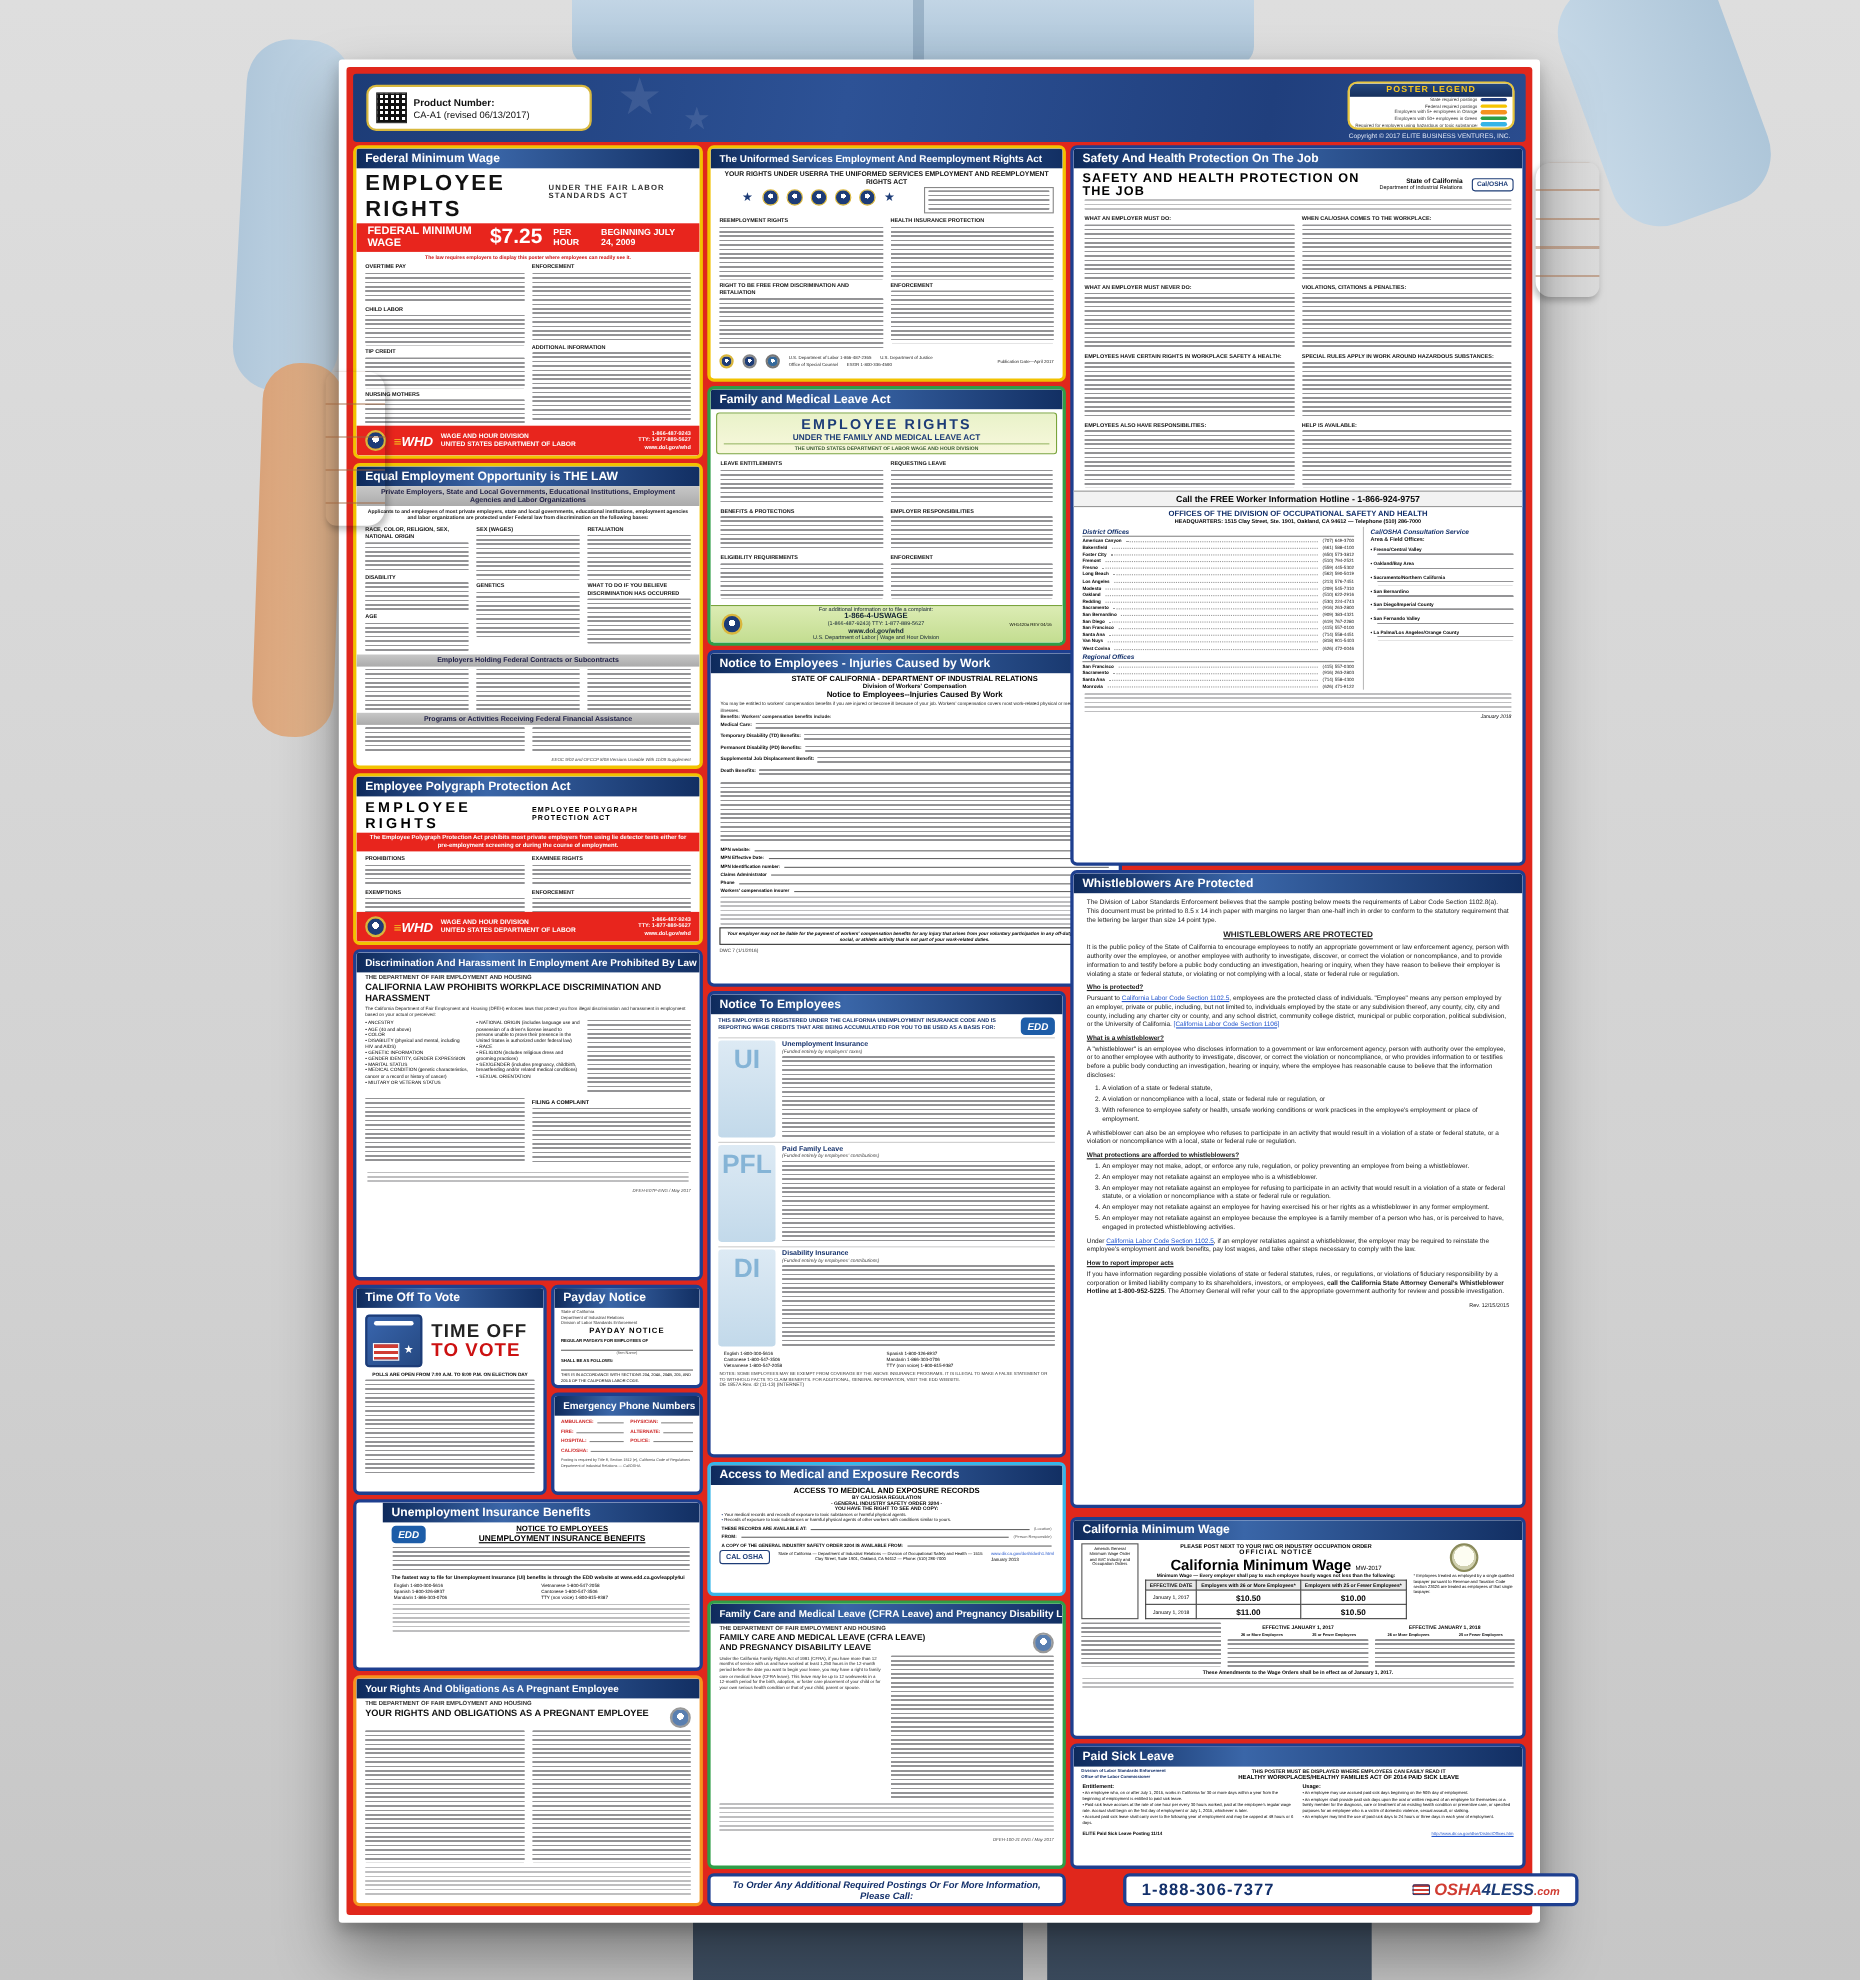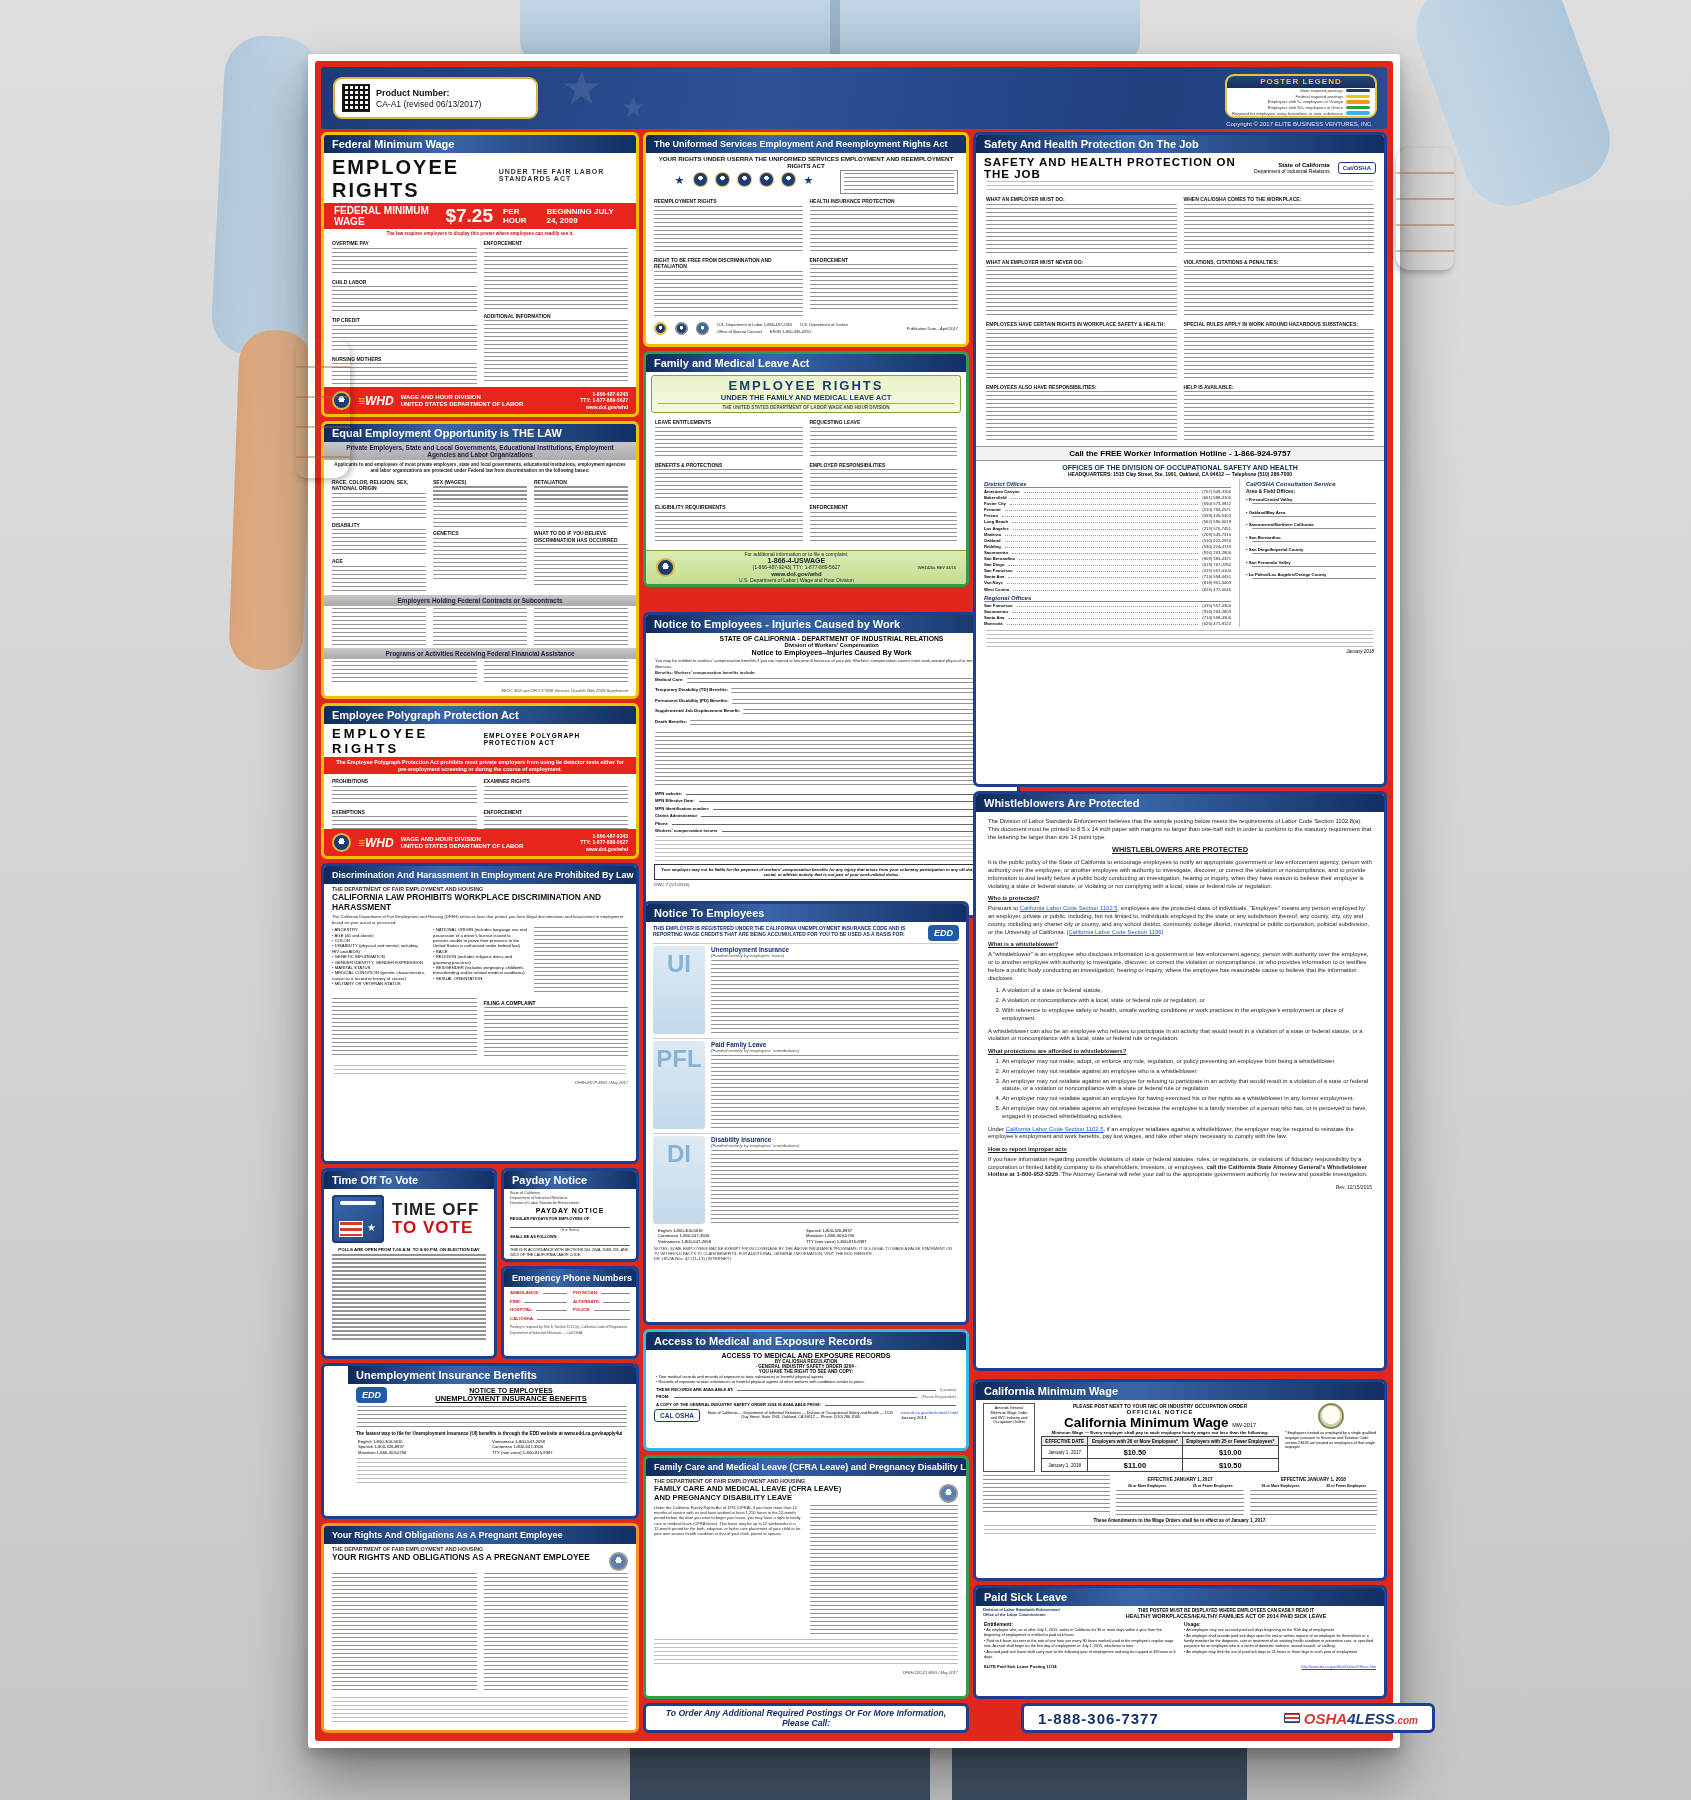--- a/index.html
+++ b/index.html
@@ -667,21 +667,21 @@
             <div>For additional information or to file a complaint:</div>
             <div class="ph">1-866-4-USWAGE</div>
             <div>(1-866-487-9243)  TTY: 1-877-889-5627</div>
             <div class="web">www.dol.gov/whd</div>
             <div>U.S. Department of Labor | Wage and Hour Division</div>
           </div>
           <div style="font-size:4px;">WH1420a REV 04/16</div>
         </div>
       </div>
 
-      <div class="sec b-blue" style="left:328px; top:530px; width:377px; height:306px;margin-top:21px;">
+      <div class="sec b-blue" style="left:328px; top:530px; width:377px; height:306px;">
         <div class="shdr">Notice to Employees - Injuries Caused by Work</div>
         <div class="inj-h1">STATE OF CALIFORNIA - DEPARTMENT OF INDUSTRIAL RELATIONS</div>
         <div class="inj-h2">Division of Workers' Compensation</div>
         <div class="inj-h3">Notice to Employees--Injuries Caused By Work</div>
         <div class="tiny" style="padding:0 9px;">You may be entitled to workers' compensation benefits if you are injured or become ill because of your job. Workers' compensation covers most work-related physical or mental injuries and illnesses.</div>
         <div class="tiny" style="padding:1px 9px 0; font-weight:bold;">Benefits: Workers' compensation benefits include:</div>
         <div style="padding:1px 9px;">
 
             <div style="display:flex; gap:3px; align-items:flex-start; margin-bottom:1.5px;">
               <span class="bullet-lead" style="font-weight:bold; white-space:nowrap;">Medical Care:</span>

